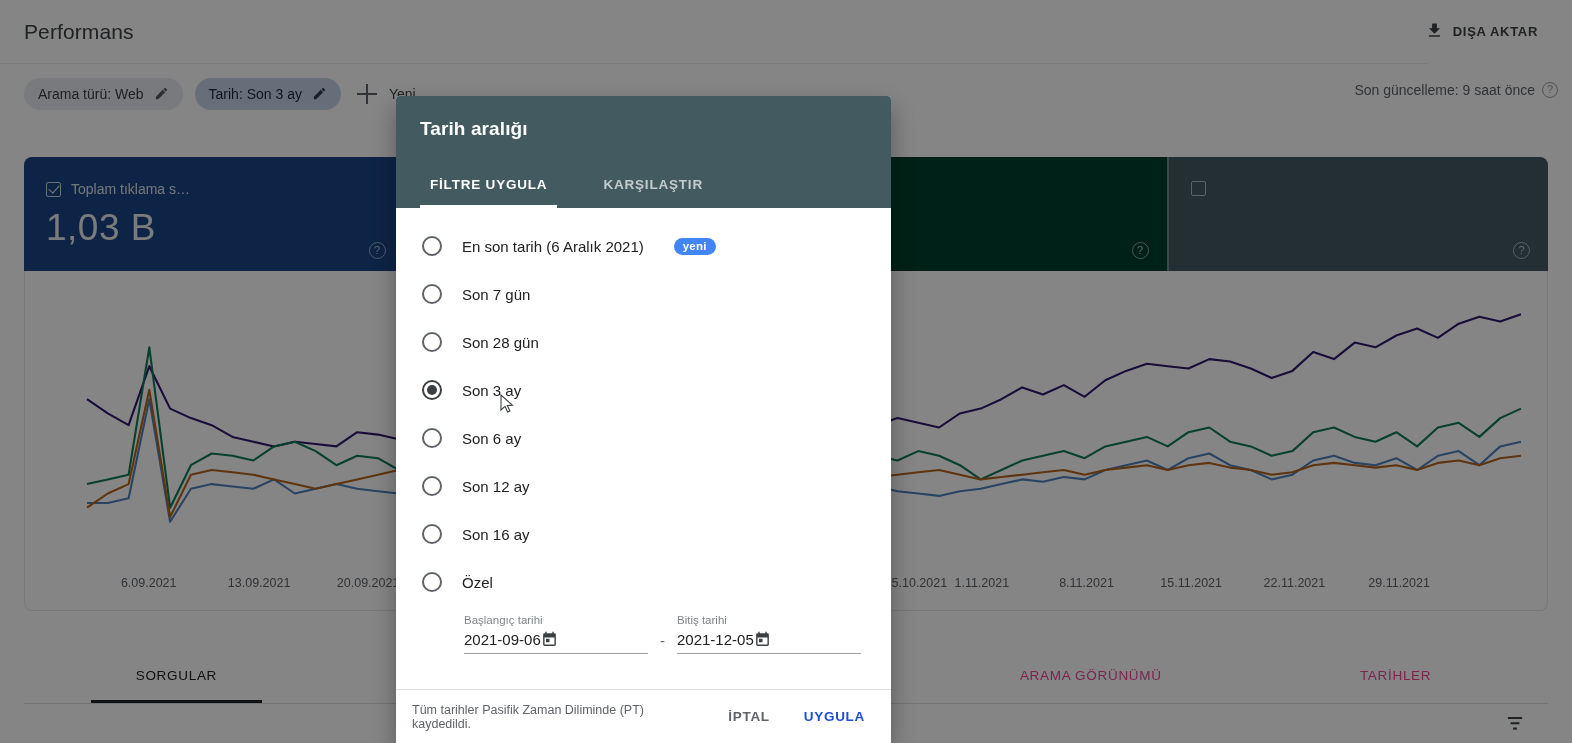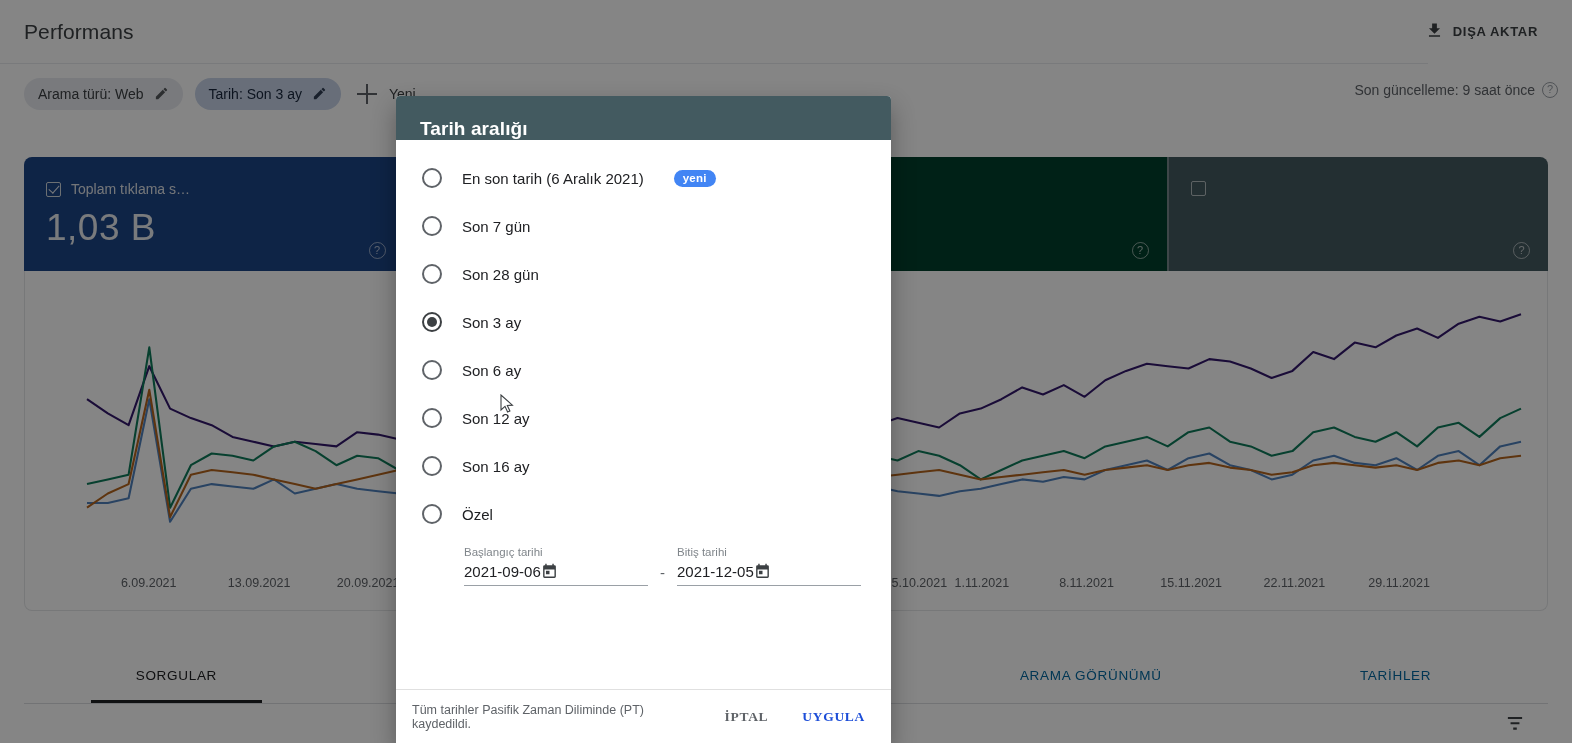--- a/index.html
+++ b/index.html
@@ -134,21 +134,21 @@
   }
 
   
   .tabstrip {
     position: absolute; left: 24px; top: 648px; width: 1524px; height: 56px;
     display: flex; background: #fff;
     border-bottom: 1px solid #dadce0;
   }
   .tab {
     flex: 1 1 0; display: flex; align-items: center; justify-content: center;
-    font-size: 13.5px; letter-spacing: .7px; color: #0369a1; cursor: pointer;
+    font-size: 13.5px; letter-spacing: .7px; color: #ec4899; cursor: pointer;
     position: relative;
   }
   .tab.active { color: #202124; }
   .tab.active::after {
     content: ""; position: absolute; left: 22%; right: 22%; bottom: 0;
     height: 3px; background: #202124;
   }
   .tabletop {
     position: absolute; left: 24px; top: 704px; width: 1524px; height: 39px;
     background: #fff; display: flex; align-items: center;
@@ -222,21 +222,20 @@
   .mfoot {
     flex: 0 0 auto; border-top: 1px solid #e0e0e0;
     height: 54px; display: flex; align-items: center;
     padding: 0 14px 0 16px; gap: 10px;
   }
   .footnote { font-size: 12.5px; color: #5f6368; flex: 1 1 auto; }
   .fbtn {
     font-size: 13.5px; font-weight: bold; letter-spacing: .7px;
     padding: 9px 12px; border-radius: 4px; cursor: pointer;
     white-space: nowrap;
-    font-family: Liberation Serif, serif;
   }
   .fbtn.cancel { color: #5f6368; }
   .fbtn.apply { color: #1d4ed8; }
 
   .cursor {
     position: absolute; left: 500px; top: 394px; z-index: 120;
     width: 14px; height: 20px;
   }
 </style>
 <style>.nochk::after{display:none}</style></head>
@@ -360,20 +359,24 @@
   </div>
 
 </div>
 
 <div id="scrim"></div>
 
 <div class="modal">
 
   <div class="mhead2">
     <div class="mtitle">Tarih aralığı</div>
+    <div class="mtabs" id="mtabs">
+        <div class="mtab active">FİLTRE UYGULA</div>
+        <div class="mtab">KARŞILAŞTIR</div>
+      </div>
   </div>
 
   <div class="mbody">
     <div id="optlist">
         <div class="opt">
           <span class="radio"></span>
           <span class="optlabel">En son tarih (6 Aralık 2021)</span>
           <span class="badge">yeni</span>
         </div>
         <div class="opt">

